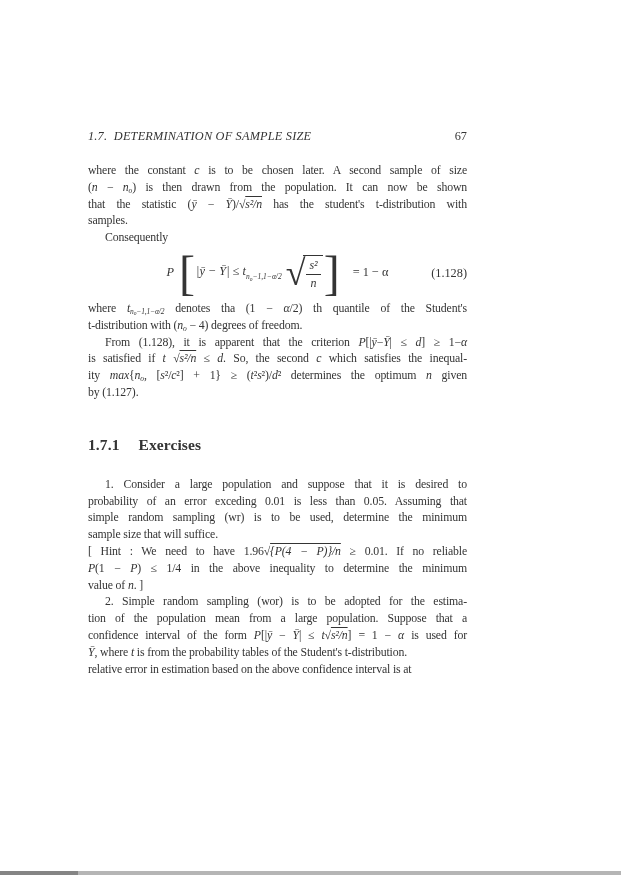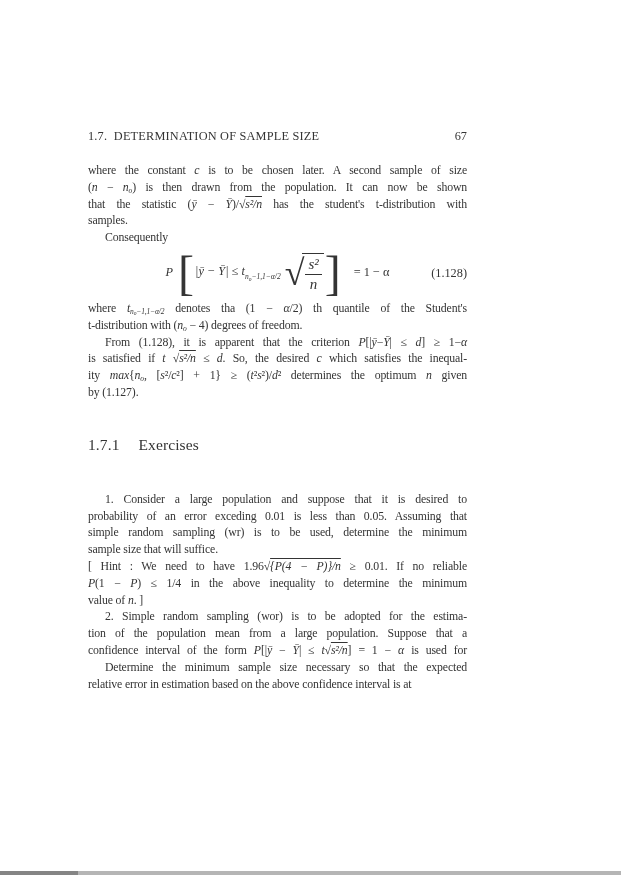--- a/index.html
+++ b/index.html
@@ -2,21 +2,21 @@
 <html><head>
 <meta charset="utf-8">
 <style>
   html,body{margin:0;padding:0;background:#ffffff;}
   .page{position:relative;width:621px;height:878px;background:#ffffff;overflow:hidden;
         font-family:"Liberation Serif","DejaVu Serif",serif;color:#343434;}
   .content{position:absolute;left:88px;top:128px;width:379px;}
   
   .runhead{display:flex;justify-content:space-between;align-items:baseline;
            font-size:12.3px;line-height:17px;margin-bottom:17px;}
-  .runhead .rh-title{letter-spacing:.2px;}
+  .runhead .rh-title{font-style:italic;letter-spacing:.2px;}
   .runhead .rh-num{font-style:normal;}
   
   .tline{font-size:11.8px;line-height:16.8px;letter-spacing:-0.15px;
          text-align:justify;text-align-last:justify;white-space:nowrap;height:16.8px;}
   .tline.end{text-align-last:left;}
   .tline.indent{text-indent:17px;}
   .i{font-style:italic;}
   .sub{font-size:7.5px;font-style:italic;vertical-align:-2px;}
   .ssub{font-size:5.5px;font-style:italic;vertical-align:-3px;}
   .rad{font-style:italic;text-decoration:overline;}
@@ -25,27 +25,27 @@
   .equation{position:relative;height:54px;display:flex;align-items:center;
             justify-content:center;font-size:12.3px;}
   .bigbr{font-size:48px;line-height:0;font-style:normal;margin:0 1px;}
   .eq-lhs{font-style:italic;margin-right:4px;}
   .eq-mid{font-style:italic;}
   .esub{font-size:7.5px;font-style:italic;vertical-align:-4px;}
   .essub{font-size:5.5px;vertical-align:-1.5px;}
   .eq-rad{display:inline-flex;align-items:center;margin-left:4px;}
   .eq-sqrt{font-size:36px;line-height:0;margin-right:-2px;}
   .eq-radicand{border-top:1.2px solid #343434;padding:2px 2px 0 3px;}
-  .frac{display:inline-block;text-align:center;font-size:15px;font-style:italic;}
+  .frac{display:inline-block;text-align:center;font-size:12px;font-style:italic;}
   .frac .num{display:block;border-bottom:1px solid #343434;padding:0 3px 1px;}
   .frac .den{display:block;padding-top:1px;}
   .eq-rhs{margin-left:12px;}
   .eq-num{position:absolute;right:0;top:50%;transform:translateY(-50%);font-style:normal;}
   
-  .subheading{margin-top:34px;margin-bottom:36px;font-weight:normal;font-size:15.5px;
+  .subheading{margin-top:34px;margin-bottom:21px;font-weight:bold;font-size:15.5px;
               line-height:20px;letter-spacing:.1px;}
   .subheading .ht{margin-left:19px;}
   
   .hscrollbar{position:absolute;left:0;top:871px;width:621px;height:4px;background:#b5b5b5;}
   .hscroll-thumb{position:absolute;left:0;top:0;width:78px;height:4px;background:#858585;}
 </style>
 </head>
 <body>
 
 <div class="page">
@@ -76,21 +76,21 @@
       <span class="eq-rhs">= 1 − α</span>
       <span class="eq-num">(1.128)</span>
     </div>
 
     <div>
         <div class="tline"><span>where </span><span class="i">t</span><span class="sub">n</span><span class="ssub">o</span><span class="sub">−1,1−α/2</span><span> denotes tha (1 − </span><span class="i">α</span><span>/2) th quantile of the Student's</span></div>
         <div class="tline end"><span>t-distribution with (</span><span class="i">n</span><span class="sub">o</span><span> − 4) degrees of freedom.</span></div>
       </div>
     <div>
         <div class="tline indent"><span>From (1.128), it is apparent that the criterion </span><span class="i">P</span><span>[|</span><span class="i">ȳ</span><span>−</span><span class="i">Ȳ</span><span>| ≤ </span><span class="i">d</span><span>] ≥ 1−</span><span class="i">α</span></div>
-        <div class="tline"><span>is satisfied if </span><span class="i">t</span><span> </span><span class="sq">√</span><span class="rad">s²/n</span><span> ≤ </span><span class="i">d</span><span>. So, the desired </span><span class="i">c</span><span> which satisfies the inequal-</span></div>
+        <div class="tline"><span>is satisfied if </span><span class="i">t</span><span> </span><span class="sq">√</span><span class="rad">s²/n</span><span> ≤ </span><span class="i">d</span><span>. So, the second </span><span class="i">c</span><span> which satisfies the inequal-</span></div>
         <div class="tline"><span>ity </span><span class="i">max</span><span>{</span><span class="i">n</span><span class="sub">o</span><span>, [</span><span class="i">s</span><span>²/</span><span class="i">c</span><span>²] + 1} ≥ (</span><span class="i">t</span><span>²</span><span class="i">s</span><span>²)/</span><span class="i">d</span><span>² determines the optimum </span><span class="i">n</span><span> given</span></div>
         <div class="tline end"><span>by (1.127).</span></div>
       </div>
 
     <div class="subheading">
       <span>1.7.1</span><span class="ht">Exercises</span>
     </div>
 
     <div>
         <div class="tline indent"><span>1. Consider a large population and suppose that it is desired to</span></div>
@@ -100,23 +100,23 @@
       </div>
     <div>
         <div class="tline"><span>[ Hint : We need to have 1.96</span><span class="sq">√</span><span class="rad">{P(4 − P)}/n</span><span> ≥ 0.01. If no reliable</span></div>
         <div class="tline"><span class="i">P</span><span>(1 − </span><span class="i">P</span><span>) ≤ 1/4 in the above inequality to determine the minimum</span></div>
         <div class="tline end"><span>value of </span><span class="i">n</span><span>. ]</span></div>
       </div>
     <div>
         <div class="tline indent"><span>2. Simple random sampling (wor) is to be adopted for the estima-</span></div>
         <div class="tline"><span>tion of the population mean from a large population. Suppose that a</span></div>
         <div class="tline"><span>confidence interval of the form </span><span class="i">P</span><span>[|</span><span class="i">ȳ</span><span> − </span><span class="i">Ȳ</span><span>| ≤ </span><span class="i">t</span><span class="sq">√</span><span class="rad">s²/n</span><span>] = 1 − </span><span class="i">α</span><span> is used for</span></div>
+        <div class="tline end"><span class="i">Ȳ</span><span>, where </span><span class="i">t</span><span> is from the probability tables of the Student's t-distribution.</span></div>
       </div>
     <div>
-        <div class="tline indent"><span>Determine the minimum sample size necessary so that the expected</span></div>
         <div class="tline end"><span>relative error in estimation based on the above confidence interval is at</span></div>
       </div>
 
   </div>
 
   <div class="hscrollbar" style="background: rgb(181, 181, 181);">
     <div class="hscroll-thumb" style="background: rgb(133, 133, 133);"></div>
   </div>
 </div>
 

